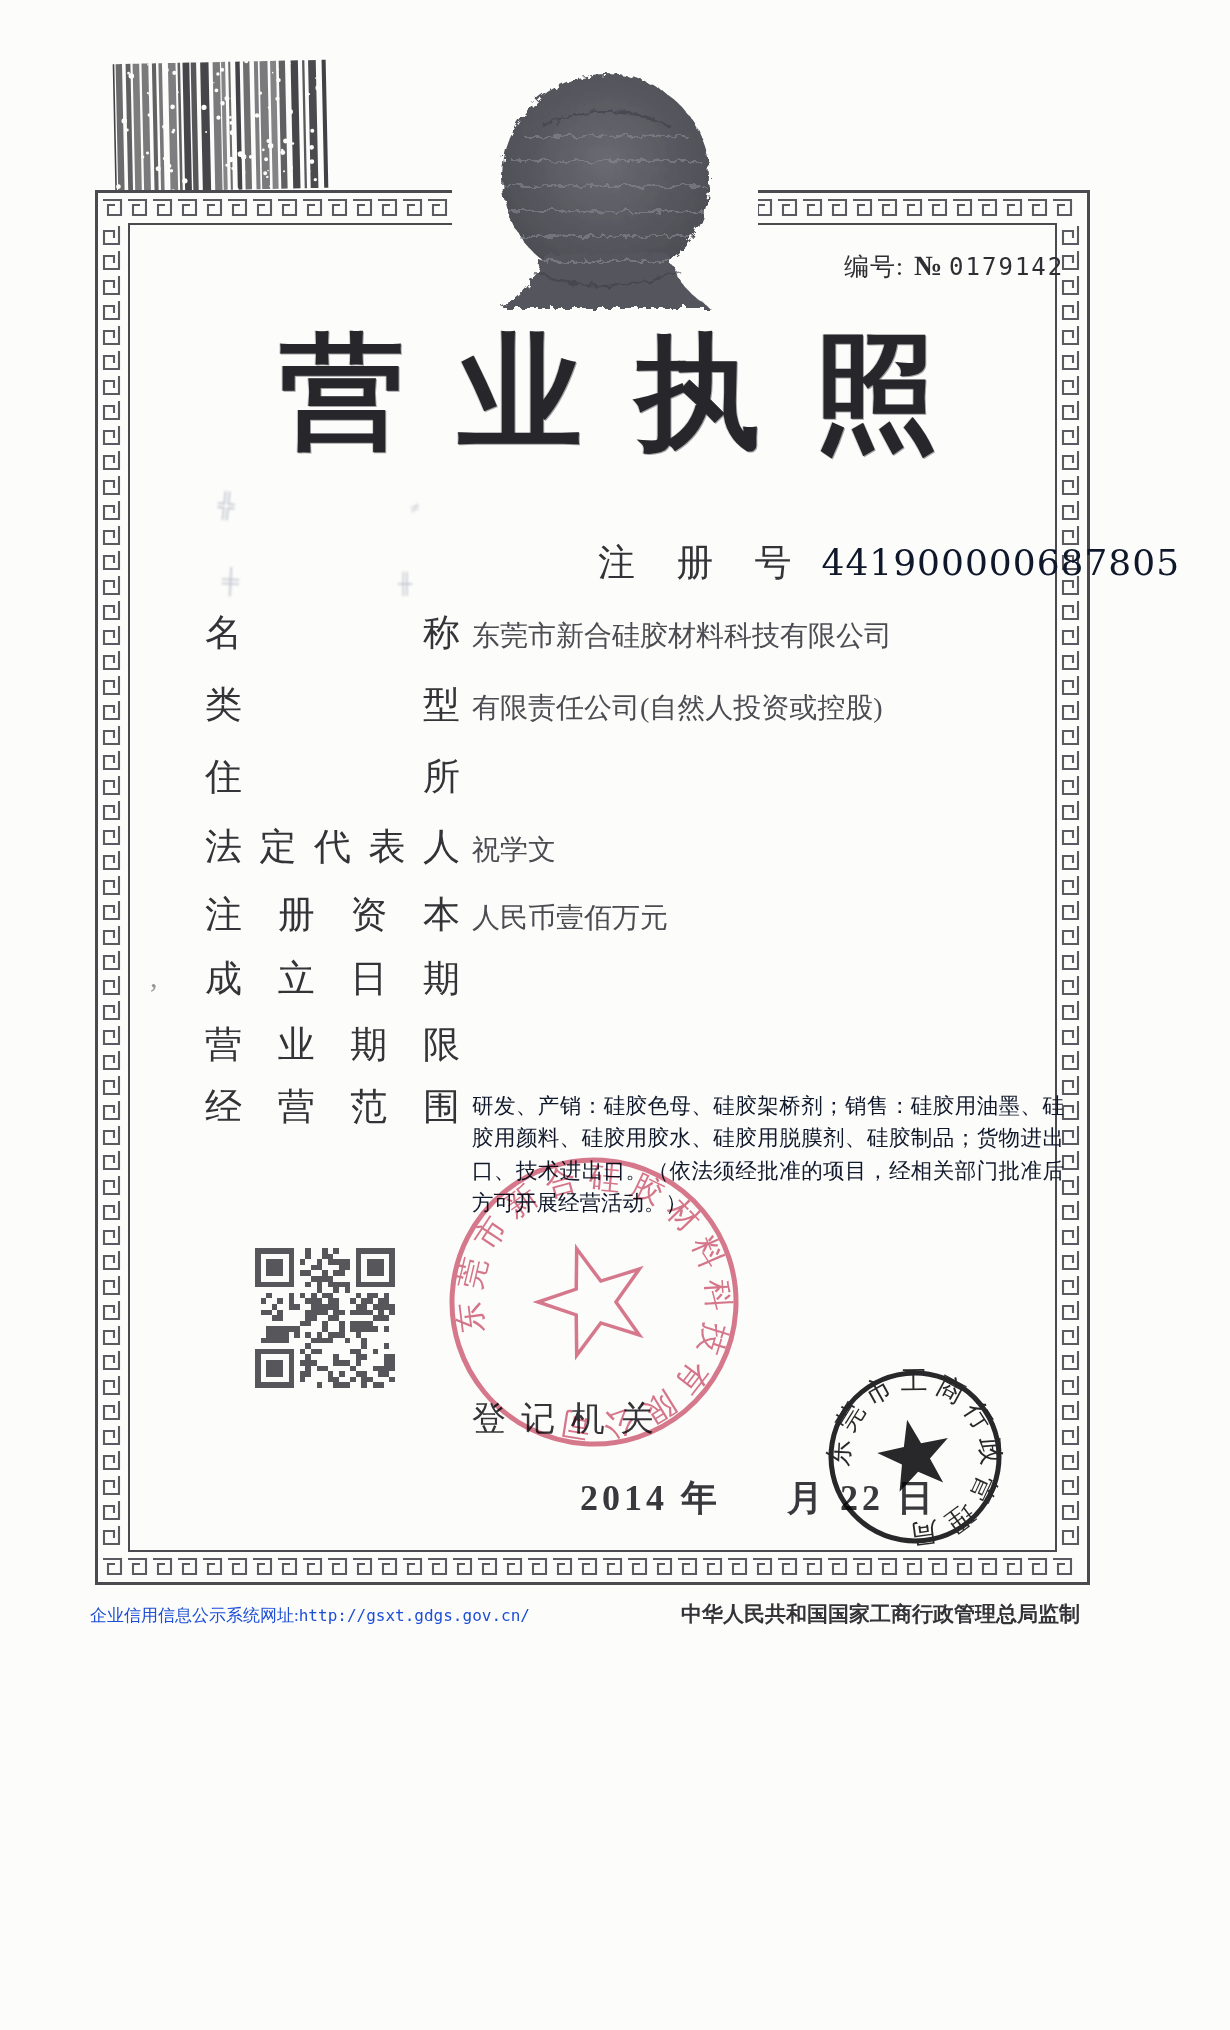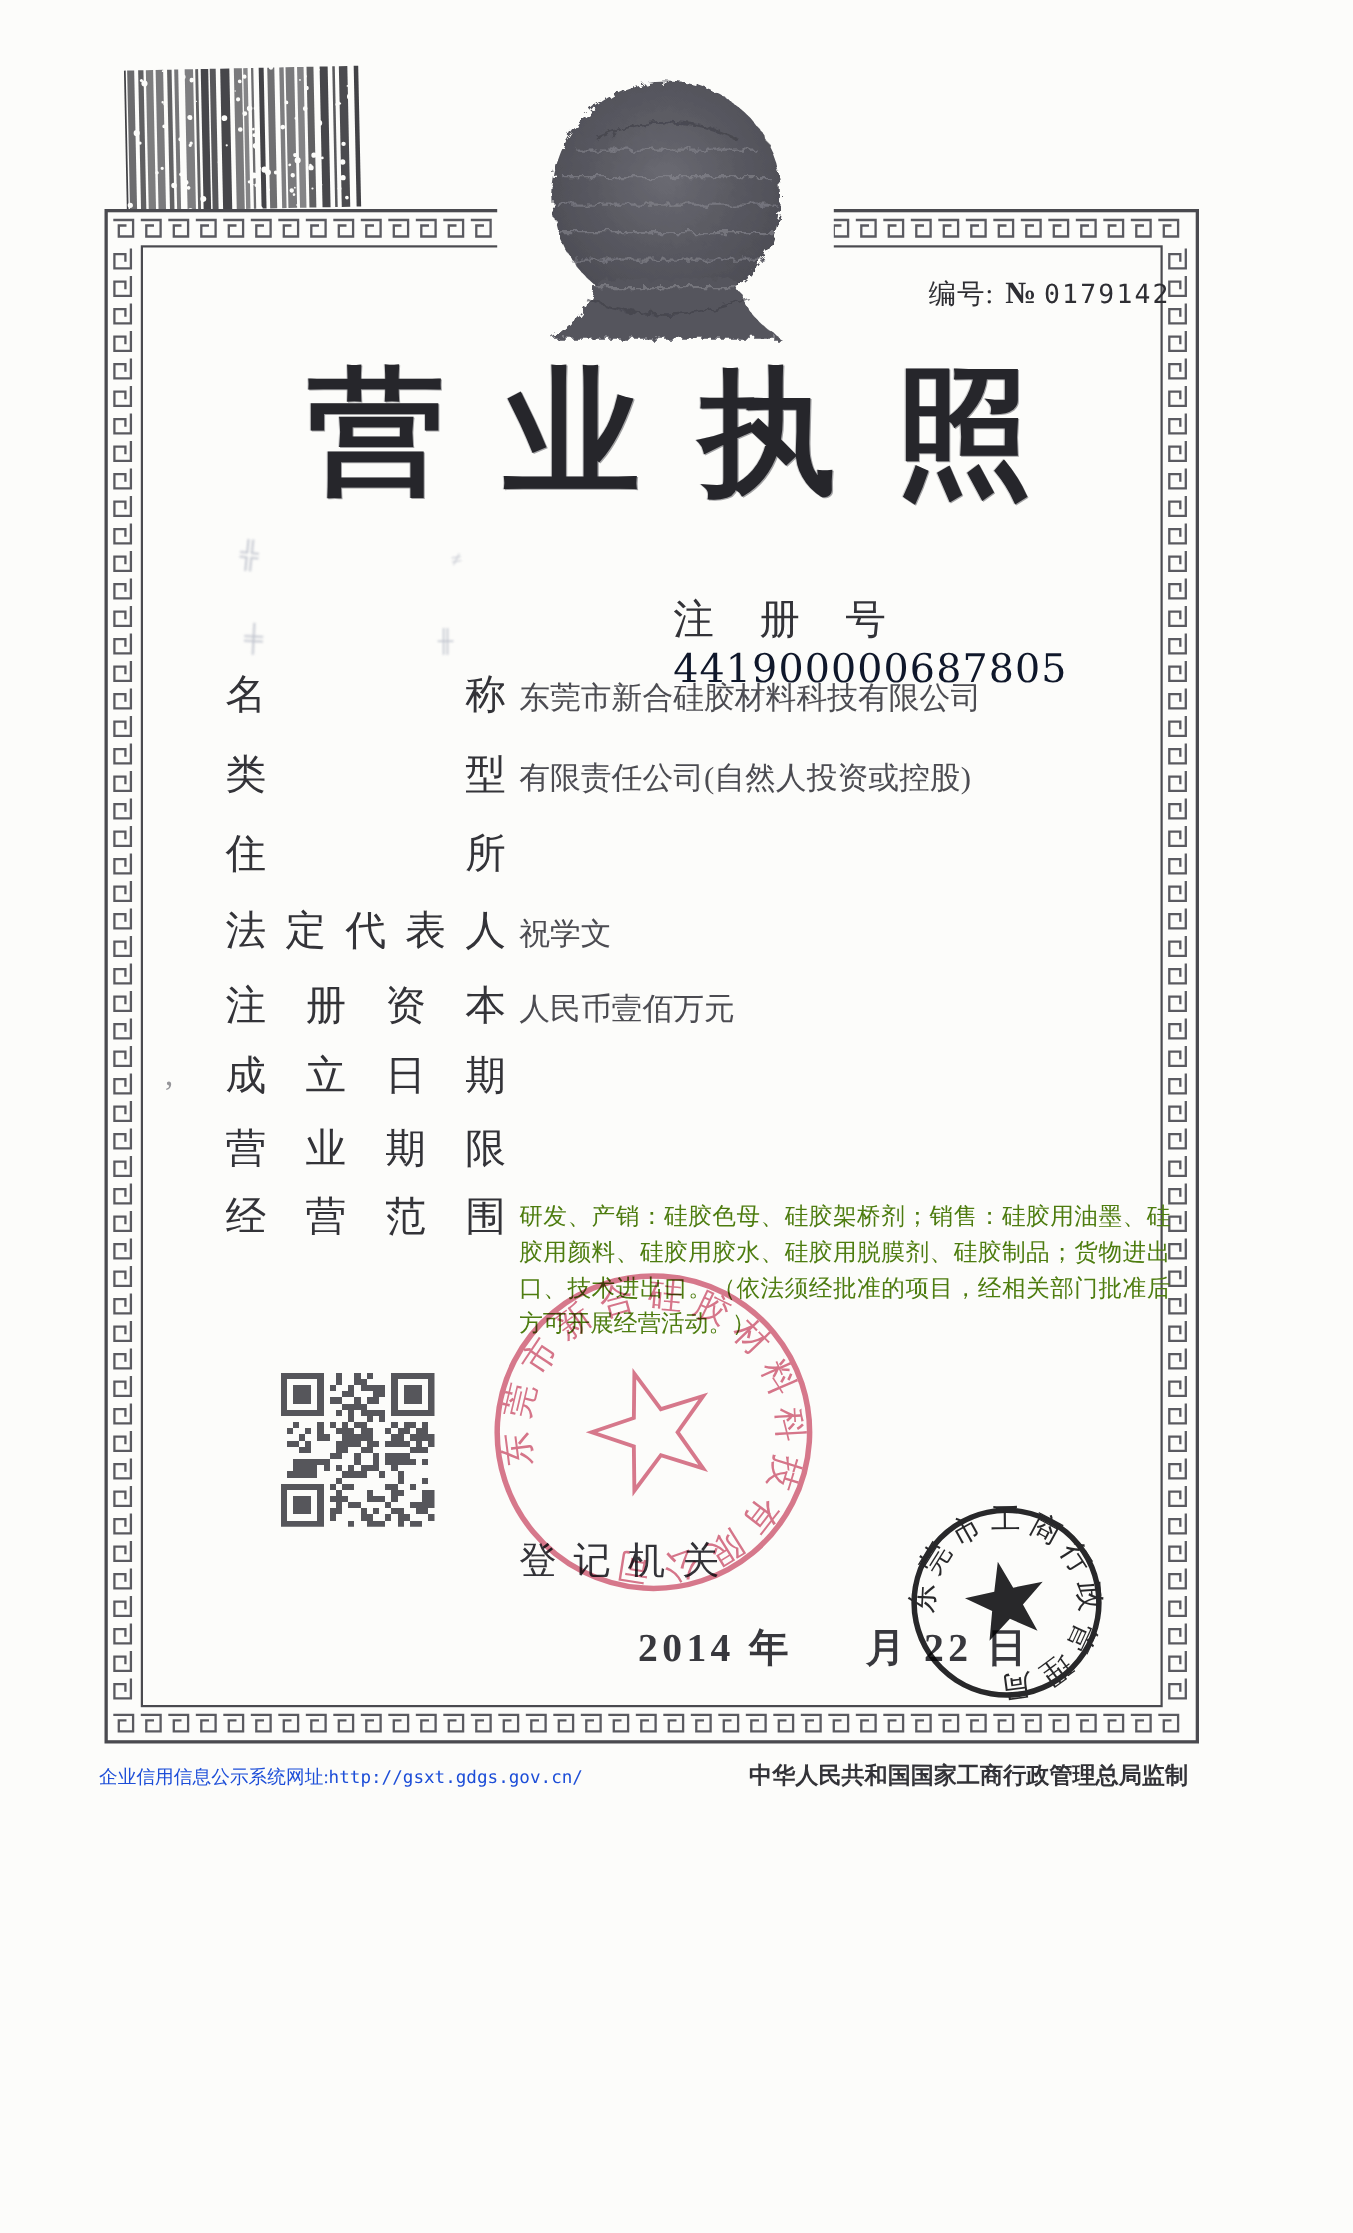--- a/index.html
+++ b/index.html
@@ -32,30 +32,30 @@
   #serial{left:844px;top:250px;width:240px;font-size:25px;letter-spacing:1px;color:#2e2e33;z-index:5;white-space:nowrap;}
   #serial .no-sym{font-weight:bold;font-size:28px;padding:0 6px 0 10px;}
   #serial .digits{font-family:"DejaVu Sans Mono",monospace;font-size:24px;letter-spacing:2px;}
 
   
   #title{left:280px;top:326px;width:658px;height:155px;display:flex;justify-content:space-between;
     font-size:124px;font-weight:bold;color:#26262b;z-index:5;line-height:1.1;
     text-shadow:1px 1px 0 rgba(90,90,95,.55), -1px 0 0 rgba(120,120,125,.35);}
 
   
-  #regno{left:598px;top:538px;z-index:5;white-space:nowrap;display:flex;align-items:baseline;flex-direction:column;}
+  #regno{left:598px;top:538px;z-index:5;white-space:nowrap;display:flex;align-items:baseline;}
   #regno .lbl{font-size:37px;color:#333338;letter-spacing:16px;}
   #regno .num{font-family:"DejaVu Serif",serif;font-size:36px;color:#0f172a;letter-spacing:1px;margin-left:14px;}
 
   
   .row{position:absolute;left:205px;display:flex;align-items:flex-start;z-index:5;}
   .row .lbl{display:flex;justify-content:space-between;width:255px;flex:0 0 255px;
     font-size:37px;color:#333338;line-height:1.15;}
   .row .val{margin-left:12px;width:600px;font-size:28px;color:#4c4c52;line-height:1.3;padding-top:6px;}
-  .row .val.scope{font-size:21.5px;line-height:1.5;text-align:justify;padding-top:4px;width:592px;color:#4d7c0f;}
+  .row .val.scope{font-size:21.5px;line-height:1.5;text-align:justify;padding-top:4px;width:592px;color:#0f172a;}
 
   
   #registrar{left:472px;top:1396px;z-index:5;display:flex;}
   #registrar .lbl{display:flex;justify-content:space-between;width:182px;font-size:34px;color:#333338;}
   #issue-date{left:580px;top:1474px;font-size:36px;color:#38383d;z-index:5;letter-spacing:4px;white-space:pre;font-weight:bold;}
 
   
   #company-seal{left:438px;top:1146px;width:312px;height:312px;z-index:6;mix-blend-mode:multiply;opacity:.88;}
   #registrar-seal{left:818px;top:1360px;width:194px;height:194px;z-index:6;mix-blend-mode:multiply;opacity:.95;}
 

